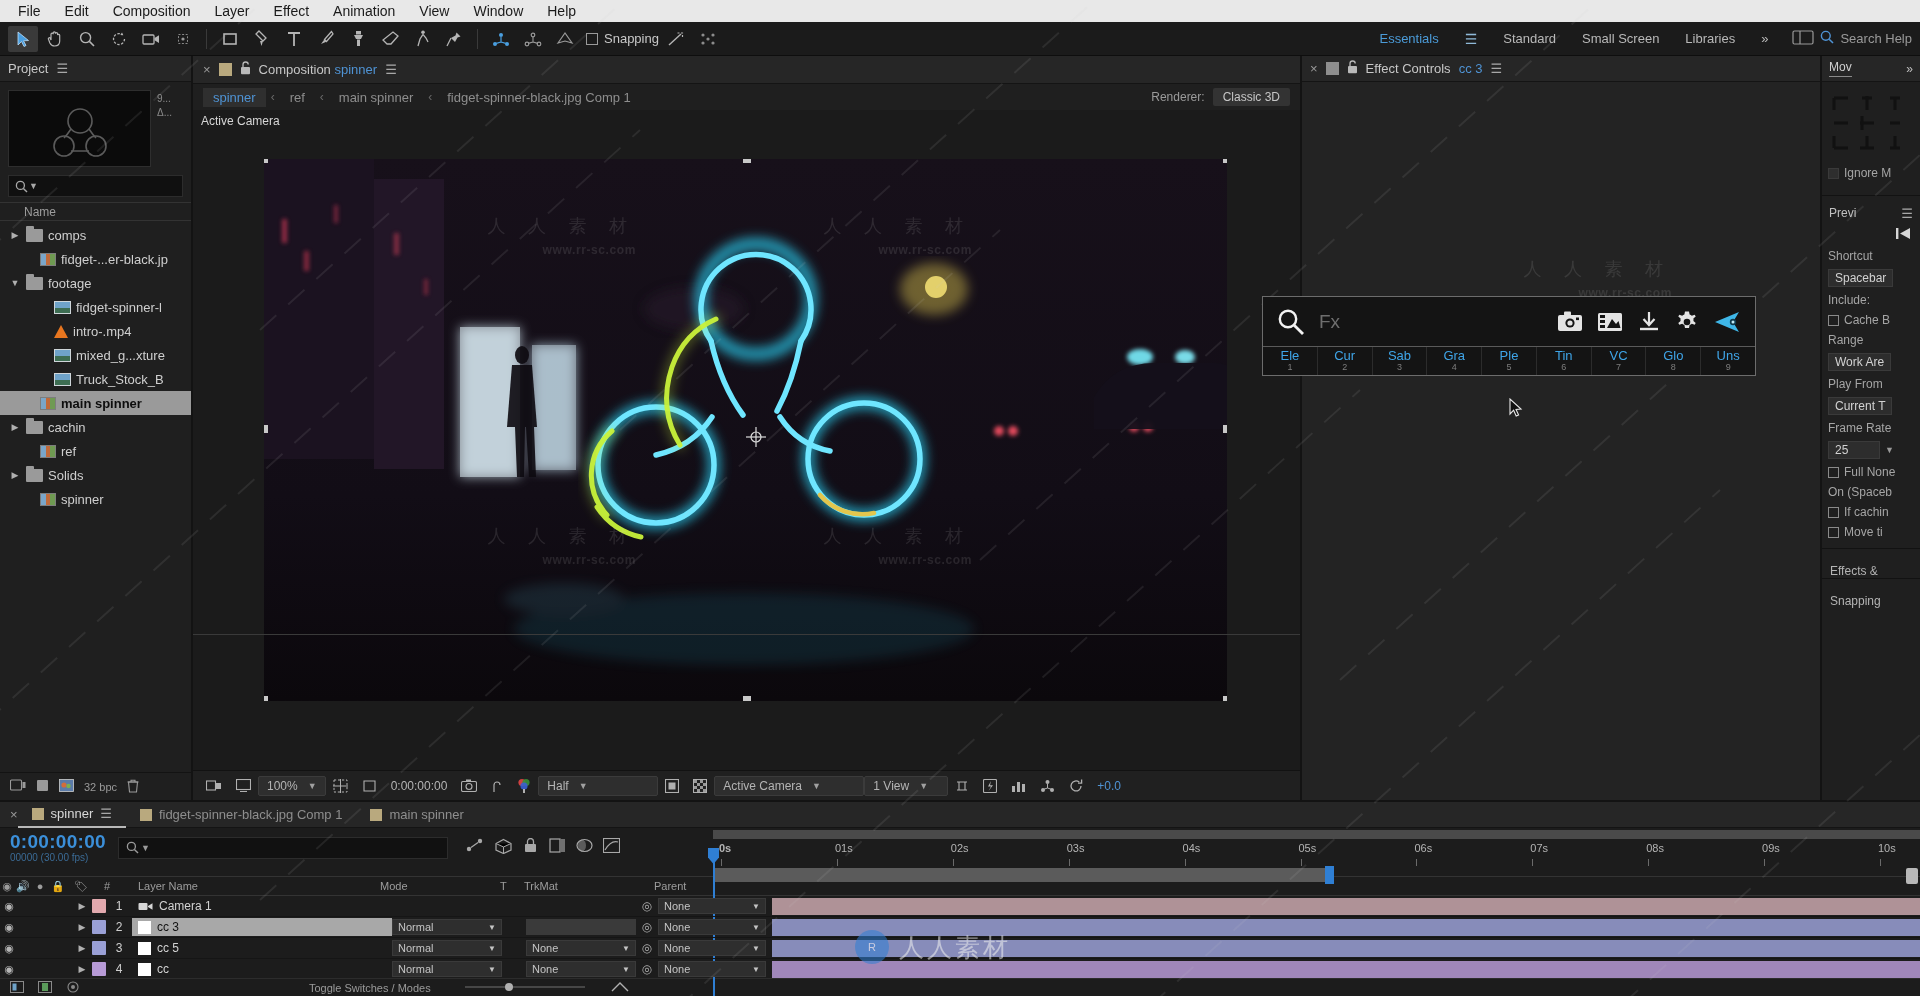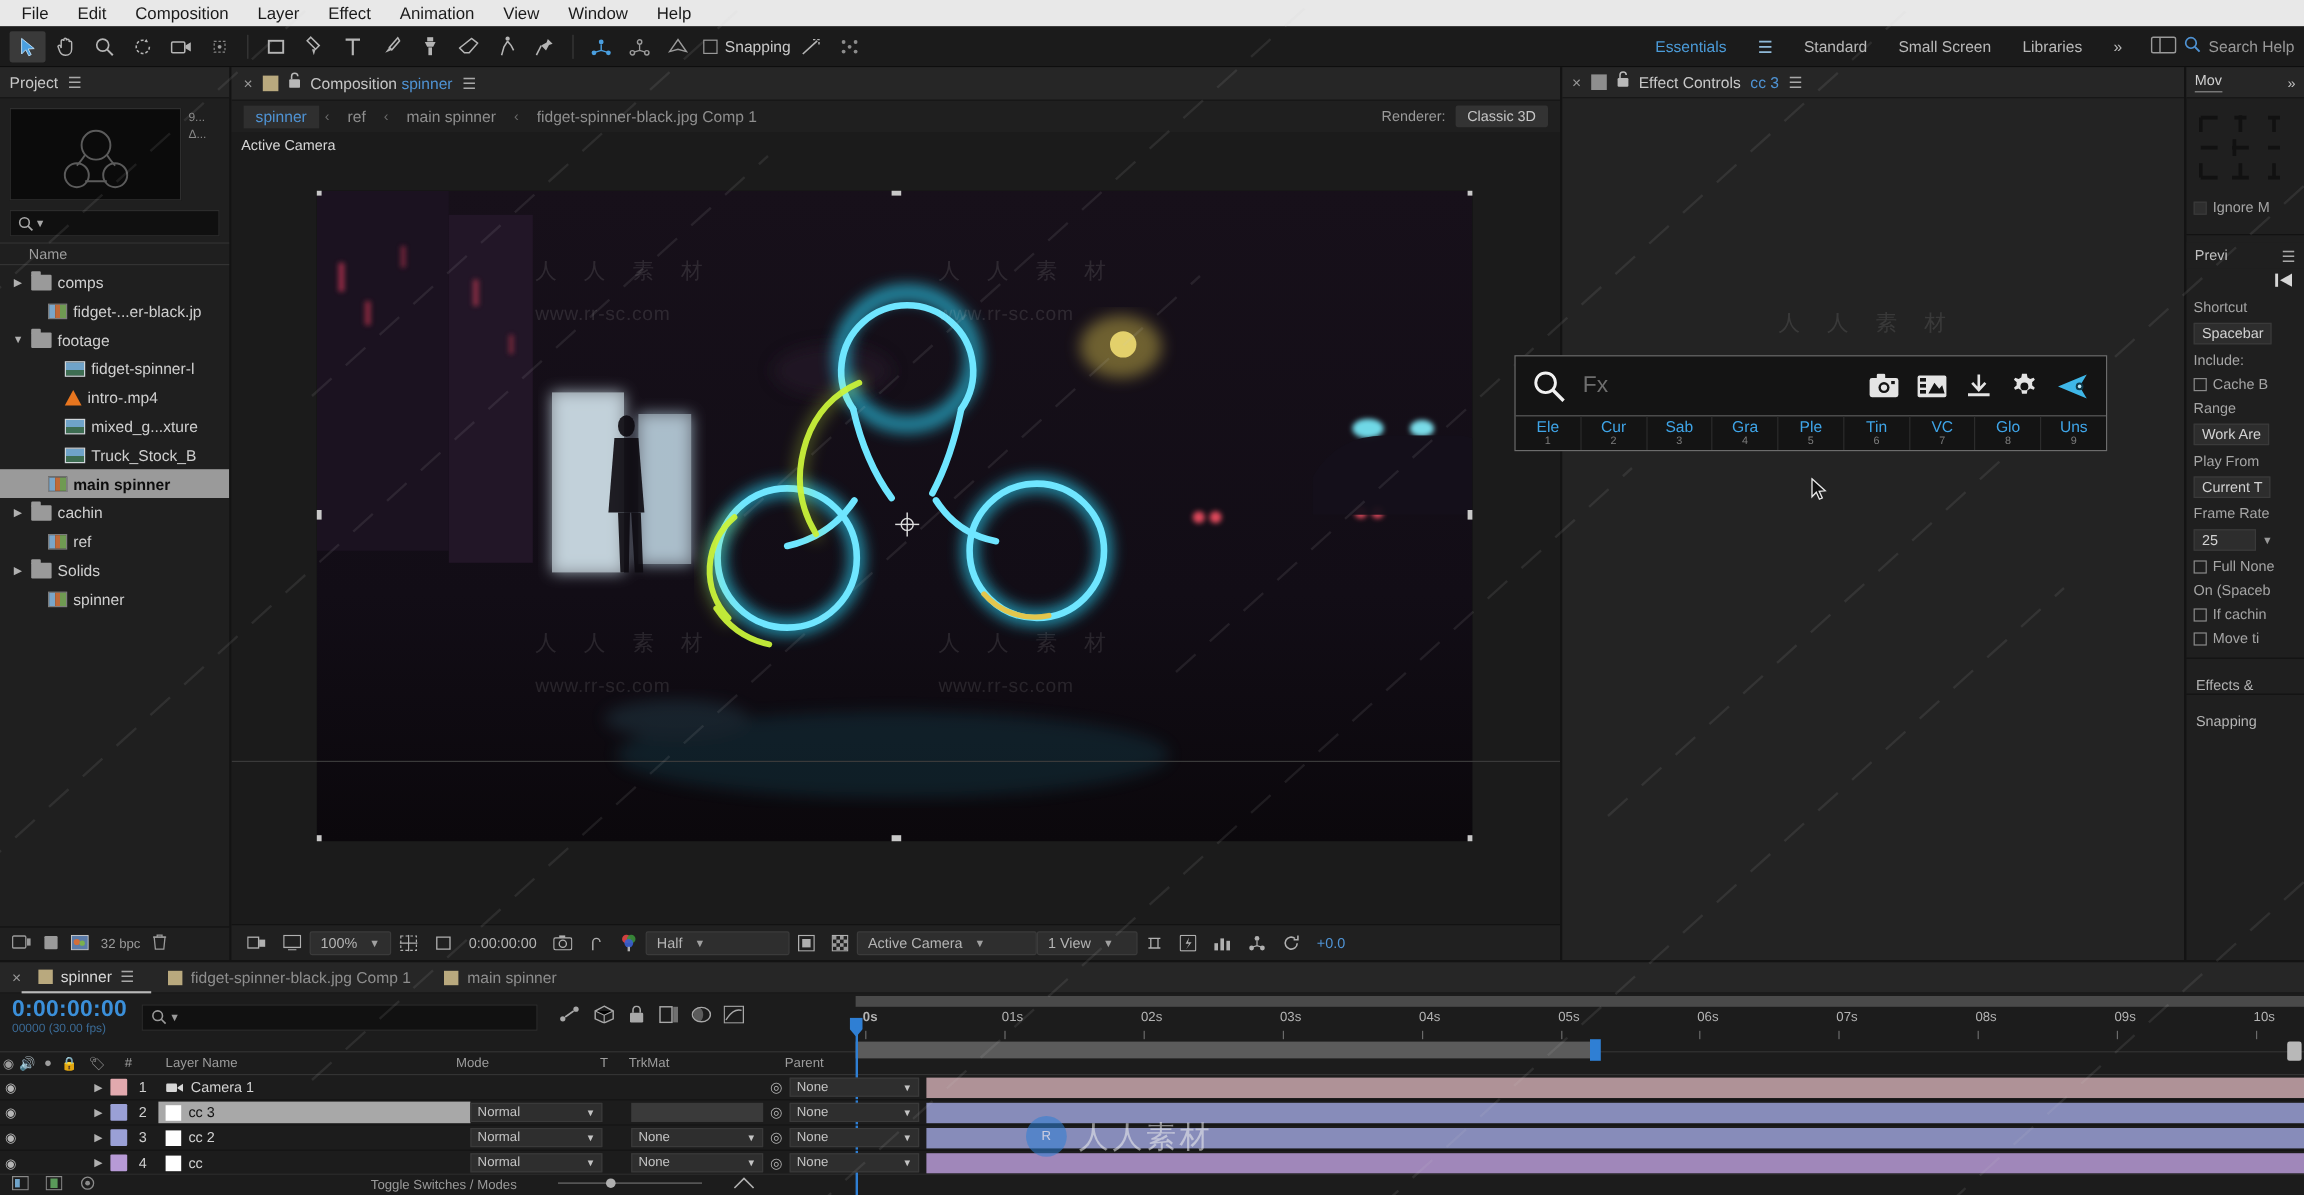--- a/index.html
+++ b/index.html
@@ -153,25 +153,25 @@
   .fxpop-input { flex:1; color:#6e6e6e; font-size:19px; }
   .fxpop-ic { color:#e2e2e2; display:flex; align-items:center; }
   .fxpop-bot { height:28px; display:flex; align-items:stretch; }
   .fxkey { flex:1; display:flex; flex-direction:column; align-items:center; justify-content:center;
     border-right:1px solid #2c2c2c; }
   .fxkey:last-child{border-right:none;}
   .fxkey .k { color:#3fa5e8; font-size:13px; line-height:13px; }
   .fxkey .n { color:#7d7d7d; font-size:9px; line-height:11px; }
 
   
-  .wm { position:absolute; color:rgba(220,220,220,0.12); text-align:left;
+  .wm { position:absolute; color:rgba(220,220,220,0.12); text-align:right;
     pointer-events:none; user-select:none; z-index:30; font-family:"Liberation Serif", serif;}
   .wm .cn { font-size:18px; letter-spacing:9px; display:block; }
-  .wm .url { font-size:16px; letter-spacing:0.6px; display:block; margin-top:16px;
-    font-family:"Liberation Sans", sans-serif;}
+  .wm .url { font-size:12px; letter-spacing:0.6px; display:block; margin-top:5px;
+    font-family:"Liberation Sans", sans-serif;font-weight:bold;}
   .wmbig { position:absolute; left:855px; top:930px; display:flex; align-items:center;
     gap:10px; z-index:35; opacity:.55;}
   .wmbig .circ { width:34px;height:34px;border-radius:50%;background:#2f7fd4;
     display:flex;align-items:center;justify-content:center;color:#fff;font-size:11px;}
   .wmbig .txt { color:#f0f0f0; font-size:25px; letter-spacing:3px; font-family:"Liberation Serif",serif;}
   .diag { position:absolute; inset:0; pointer-events:none; z-index:25; }
   .cursor { position:absolute; left:1509px; top:398px; z-index:60; }
 </style>
 </head>
 <body>
@@ -1073,21 +1073,21 @@
         <div class="lrow">
           <span class="eye">◉</span>
           <span style="width:18px"></span>
           <span style="width:16px"></span>
           <span style="width:20px"></span>
           <span style="width:20px;text-align:center;font-size:9px;color:#b0b0b0">▶</span>
           <span class="swatch" style="background:#9aa0d6"></span>
           <span style="width:26px;text-align:center;color:#cfcfcf">3</span>
           <span class="lname" style="width:260px;flex:none">
             <span style="width:13px;height:13px;background:#fff;display:inline-block"></span>
-            <span>cc 2</span>
+            <span>cc 5</span>
           </span>
           <span class="dd" style="width:110px">
             <span>Normal</span>
             <span style="font-size:8px">▼</span>
           </span>
           <span style="width:24px"></span>
           <span class="dd" style="width:110px">
             <span>None</span>
             <span style="font-size:8px">▼</span>
           </span>

